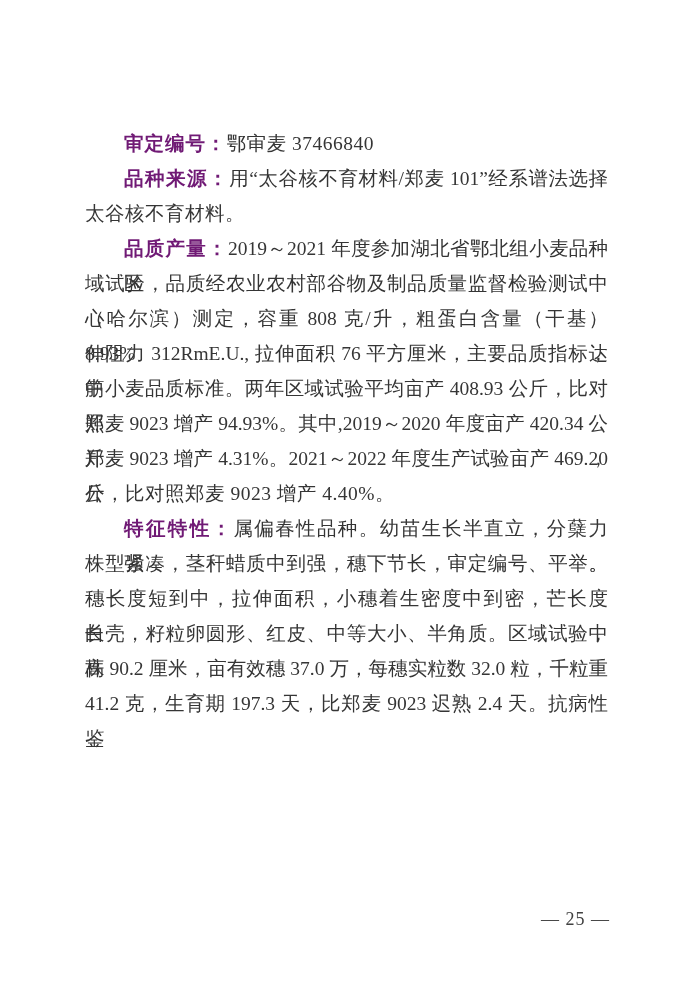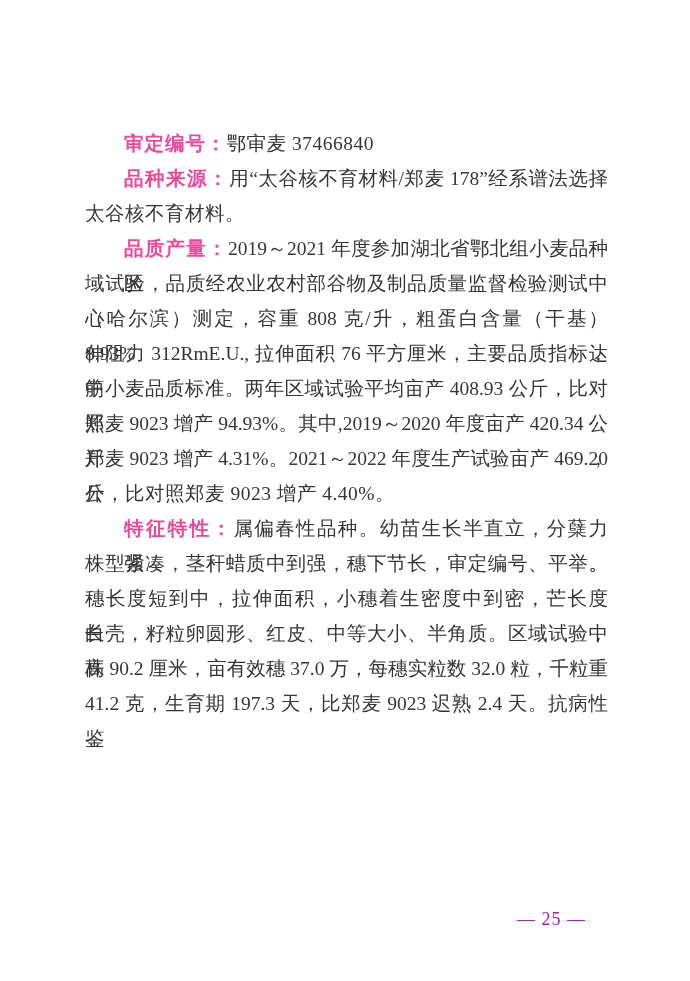--- a/index.html
+++ b/index.html
@@ -34,40 +34,40 @@
     text-align: justify;
     text-align-last: justify;
     text-justify: inter-character;
     letter-spacing: 0;
   }
   .line.indent {
     padding-left: 39px;
   }
   .line .label {
     font-weight: bold;
-    color: #ec4899;
+    color: #701a75;
     letter-spacing: 1px;
   }
   .page-number {
     position: absolute;
     top: 906px;
-    right: 104px;
+    right: 80px;
     font-size: 18px;
     line-height: 26px;
-    color: #a21caf;
+    color: #404040;
     letter-spacing: 1px;
   }
 </style>
 </head>
 <body>
 
 <div class="page">
   <div class="doc-body">
       <div class="line indent"><span class="label">审定编号：</span><span>鄂审麦 37466840</span></div>
-      <div class="line indent justify"><span class="label">品种来源：</span><span>用“太谷核不育材料/郑麦 178”经系谱法选择</span></div>
+      <div class="line indent justify"><span class="label">品种来源：</span><span>用“太谷核不育材料/郑麦 101”经系谱法选择</span></div>
       <div class="line"><span>太谷核不育材料。</span></div>
       <div class="line indent justify"><span class="label">品质产量：</span><span>2019～2021 年度参加湖北省鄂北组小麦品种区</span></div>
       <div class="line justify"><span>域试验，品质经农业农村部谷物及制品质量监督检验测试中心</span></div>
       <div class="line justify"><span>（哈尔滨）测定，容重 808 克/升，粗蛋白含量（干基）8.93%，</span></div>
       <div class="line justify"><span>伸阻力 312RmE.U., 拉伸面积 76 平方厘米，主要品质指标达中</span></div>
       <div class="line justify"><span>筋小麦品质标准。两年区域试验平均亩产 408.93 公斤，比对照</span></div>
       <div class="line justify"><span>郑麦 9023 增产 94.93%。其中,2019～2020 年度亩产 420.34 公斤，</span></div>
       <div class="line justify"><span>郑麦 9023 增产 4.31%。2021～2022 年度生产试验亩产 469.20 公</span></div>
       <div class="line"><span>斤，比对照郑麦 9023 增产 4.40%。</span></div>
       <div class="line indent justify"><span class="label">特征特性：</span><span>属偏春性品种。幼苗生长半直立，分蘖力强。</span></div>

